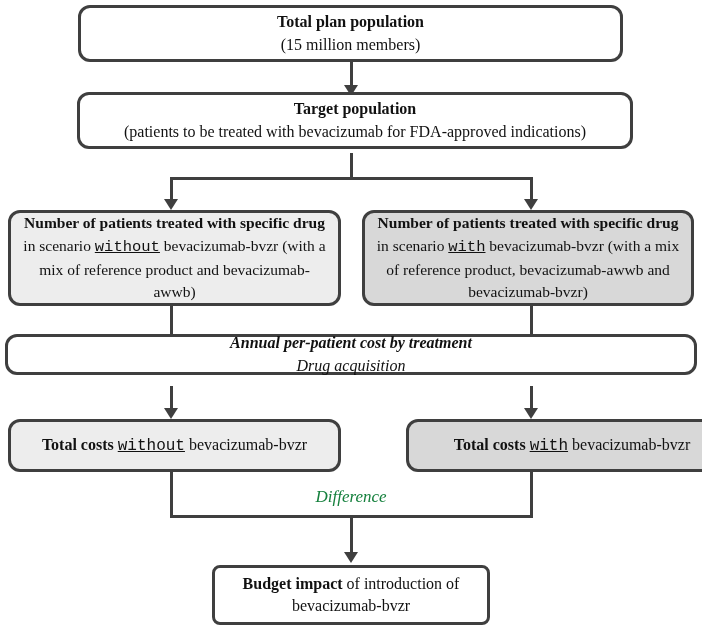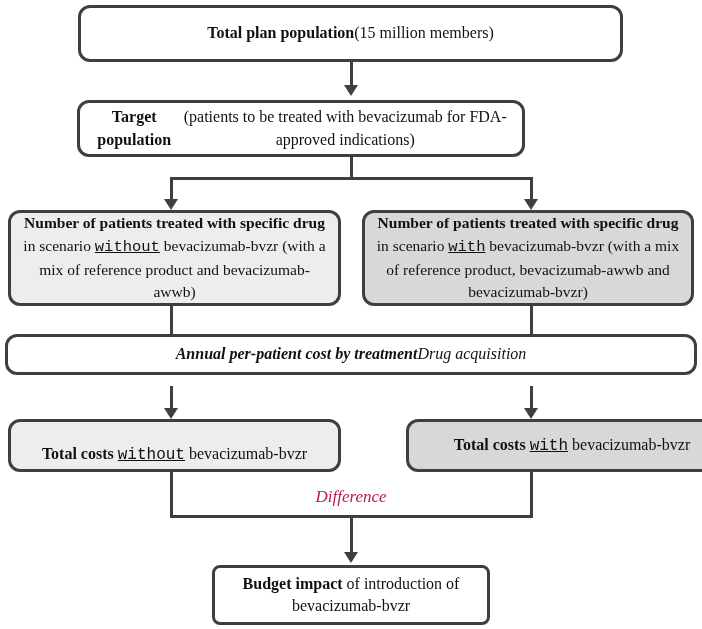--- a/index.html
+++ b/index.html
@@ -14,21 +14,21 @@
     height:629px;
     background:#ffffff;
     overflow:hidden;
   }
   .node {
     position:absolute;
     border:3px solid #3f3f3f;
     border-radius:12px;
     background:#ffffff;
     display:flex;
-    flex-direction:row;
+    flex-direction:column;
     justify-content:center;
     align-items:center;
     text-align:center;
     font-size:16px;
     line-height:1.38;
     padding:3px 10px;
   }
   .fill-light { background:#ededed; }
   .fill-dark  { background:#d8d8d8; }
   .branch { font-size:15.5px; line-height:1.47; padding:3px 8px; }
@@ -43,21 +43,21 @@
     border-left:7px solid transparent;
     border-right:7px solid transparent;
     border-top:11px solid #3f3f3f;
   }
   .diff {
     position:absolute;
     left:271px; top:487px; width:160px;
     text-align:center;
     font-style:italic;
     font-size:17px;
-    color:#be185d;
+    color:#15803d;
   }
 </style>
 </head>
 <body>
 
 <div class="canvas">
 
   <div class="vline" style="left:349.5px;top:62px;height:24px;"></div>
   <div class="arrow" style="left:344px;top:85px;"></div>
 
@@ -82,39 +82,39 @@
   <div class="vline" style="left:349.5px;top:515px;height:37px;"></div>
   <div class="arrow" style="left:344px;top:552px;"></div>
 
   <div class="diff">Difference</div>
 
   <div class="node" style="left:78px;top:5px;width:545px;height:57px;">
     <div><b>Total plan population</b></div>
     <div>(15 million members)</div>
   </div>
 
-  <div class="node" style="left:77px;top:100px;width:448px;height:57px;align-items:center;">
+  <div class="node" style="left:77px;top:92px;width:556px;height:57px;align-items:center;">
     <div><b>Target population</b></div>
     <div>(patients to be treated with bevacizumab for FDA-approved indications)</div>
   </div>
 
   <div class="node branch fill-light" style="left:8px;top:210px;width:333px;height:96px;">
     <div><b>Number of patients treated with specific drug</b><span> in scenario </span><u>without</u><span> bevacizumab-bvzr (with a mix of reference product and bevacizumab-awwb)</span></div>
   </div>
 
   <div class="node branch fill-dark" style="left:362px;top:210px;width:332px;height:96px;">
     <div><b>Number of patients treated with specific drug</b><span> in scenario </span><u>with</u><span> bevacizumab-bvzr  (with a mix of reference product, bevacizumab-awwb and bevacizumab-bvzr)</span></div>
   </div>
 
   <div class="node" style="left:5px;top:334px;width:692px;height:41px;font-style:italic;">
     <div><b>Annual per-patient cost by treatment</b></div>
     <div>Drug acquisition</div>
   </div>
 
-  <div class="node fill-light" style="left:8px;top:419px;width:333px;height:53px;align-items:flex-end;">
+  <div class="node fill-light" style="left:8px;top:419px;width:333px;height:53px;">
     <div><b>Total costs</b><span> </span><u>without</u><span> bevacizumab-bvzr</span></div>
   </div>
 
   <div class="node fill-dark" style="left:362px;top:419px;width:332px;height:53px;margin-left:44px;">
     <div><b>Total costs</b><span> </span><u>with</u><span> bevacizumab-bvzr</span></div>
   </div>
 
   <div class="node" style="left:212px;top:565px;width:278px;height:60px;border-radius:8px;">
     <div><b>Budget impact</b><span> of introduction of bevacizumab-bvzr</span></div>
   </div>

